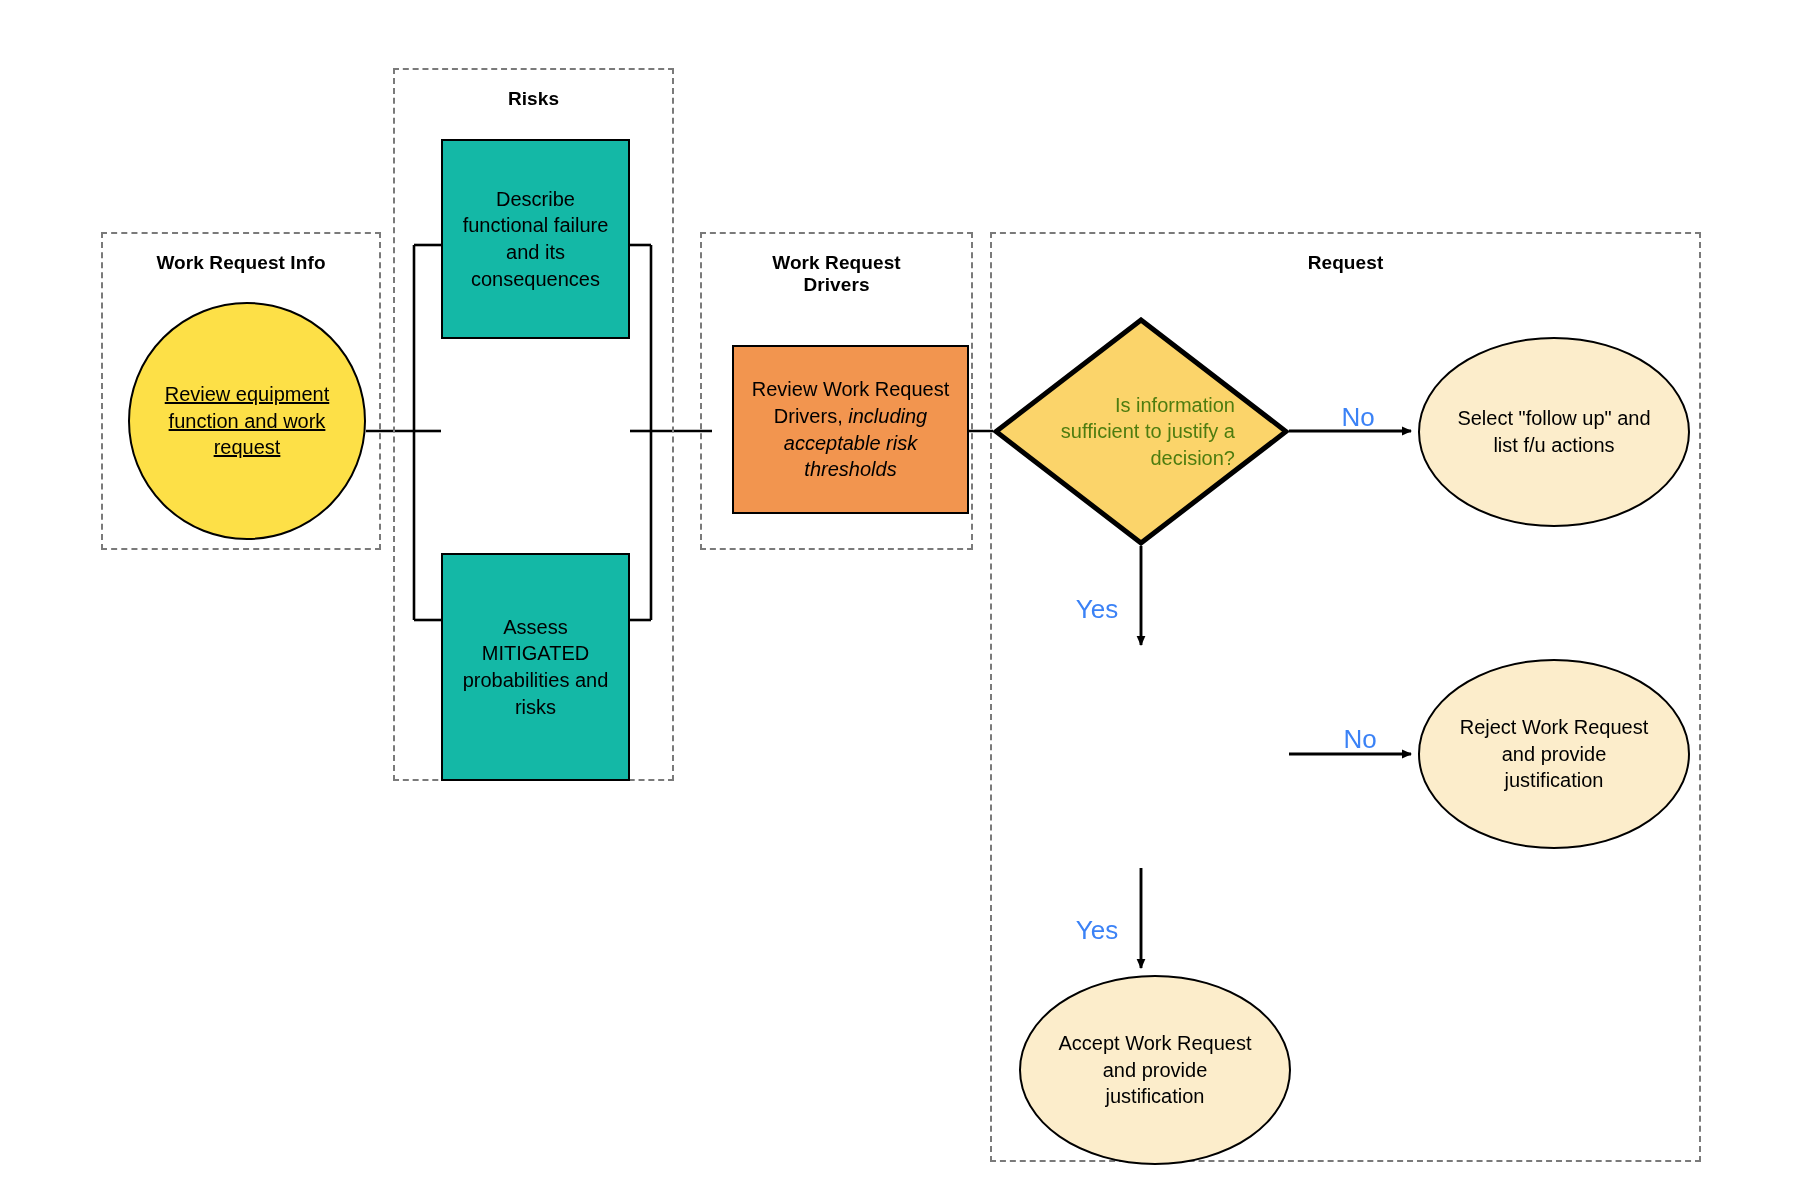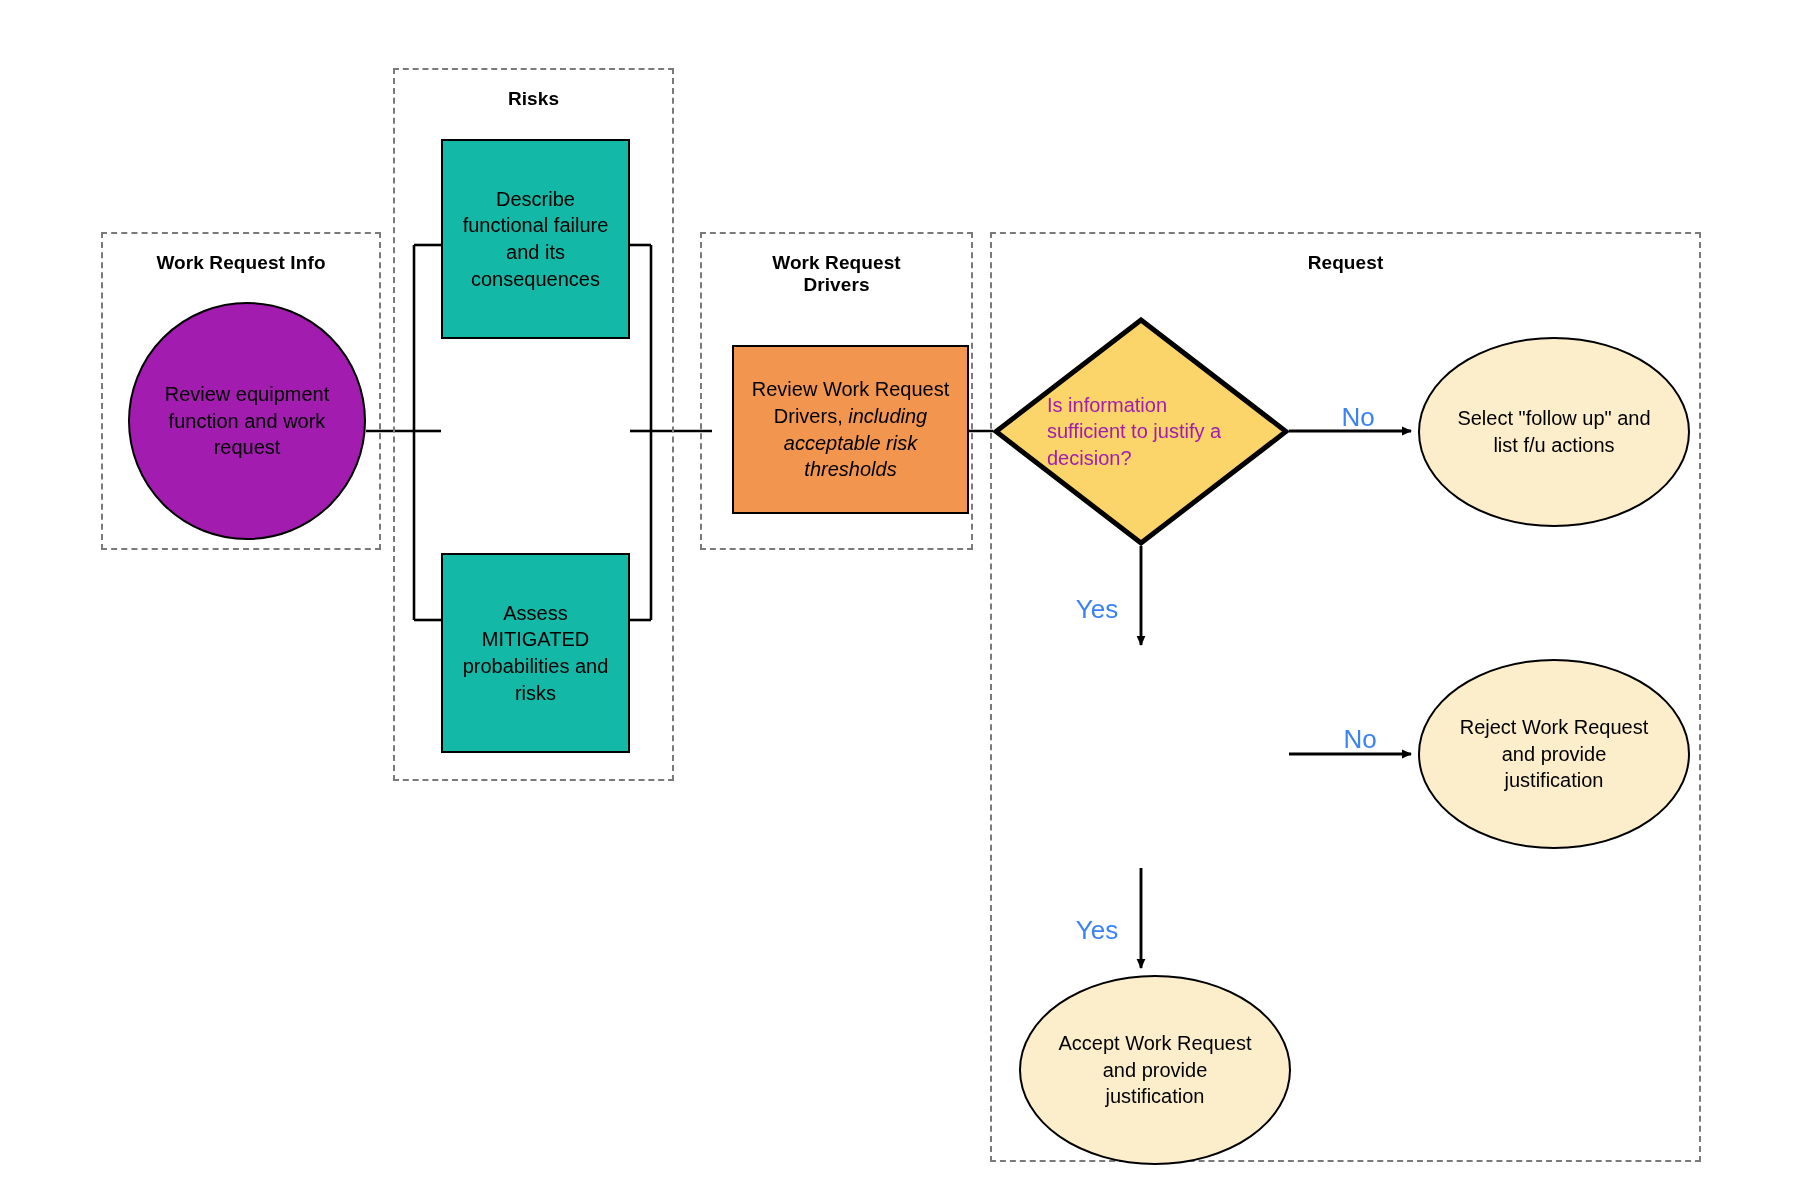--- a/index.html
+++ b/index.html
@@ -57,21 +57,22 @@
     line-height: 1.33;
   }
   .node .txt {
     padding: 0 8px;
     width: 100%;
   }
 
   .circle-node {
     border: 2.5px solid #000000;
     border-radius: 50%;
-    background: #a21caf;
+    background: #fde047;
+    text-decoration: underline;
   }
   .rect-node {
     border: 2.5px solid #000000;
     background: #8EB154;
   }
   .rect-node.green { background: #14b8a6; }
   .rect-node.orange { background: #F2954F; margin-left: 20px; }
 
   .ellipse-node {
     border: 2.5px solid #000000;
@@ -91,24 +92,24 @@
   }
   .diamond-label {
     position: absolute;
     left: 0;
     top: 0;
     width: 100%;
     height: 100%;
     display: flex;
     align-items: center;
     justify-content: center;
-    text-align: left;
+    text-align: right;
     font-size: 20px;
     line-height: 1.33;
-    color: #a21caf;
+    color: #4d7c0f;
   }
   .diamond-label .txt { padding: 0 54px; width: 100%; }
 
   
   .edge-label {
     position: absolute;
     font-weight: normal;
     font-size: 26px;
     color: #3b82f6;
     white-space: nowrap;
@@ -164,21 +165,21 @@
 
   <div class="group" style="left:393px; top:68px; width:281px; height:713px;">
     <div class="group-title" style="top:18px;">Risks</div>
   </div>
 
   <div class="node rect-node green" style="left:441px; top:139px; width:189px; height:200px;">
     <div class="txt">Describe functional failure and its consequences</div>
   </div>
 
 
-  <div class="node rect-node green" style="left:441px; top:553px; width:189px; height:200px;">
+  <div class="node rect-node green" style="left:441px; top:553px; width:189px; height:228px;">
     <div class="txt">Assess MITIGATED probabilities and risks</div>
   </div>
 
   <div class="group" style="left:700px; top:232px; width:273px; height:318px;">
     <div class="group-title" style="top:18px;">
       <span>Work Request</span><br>
       <span>Drivers</span>
     </div>
   </div>
 

